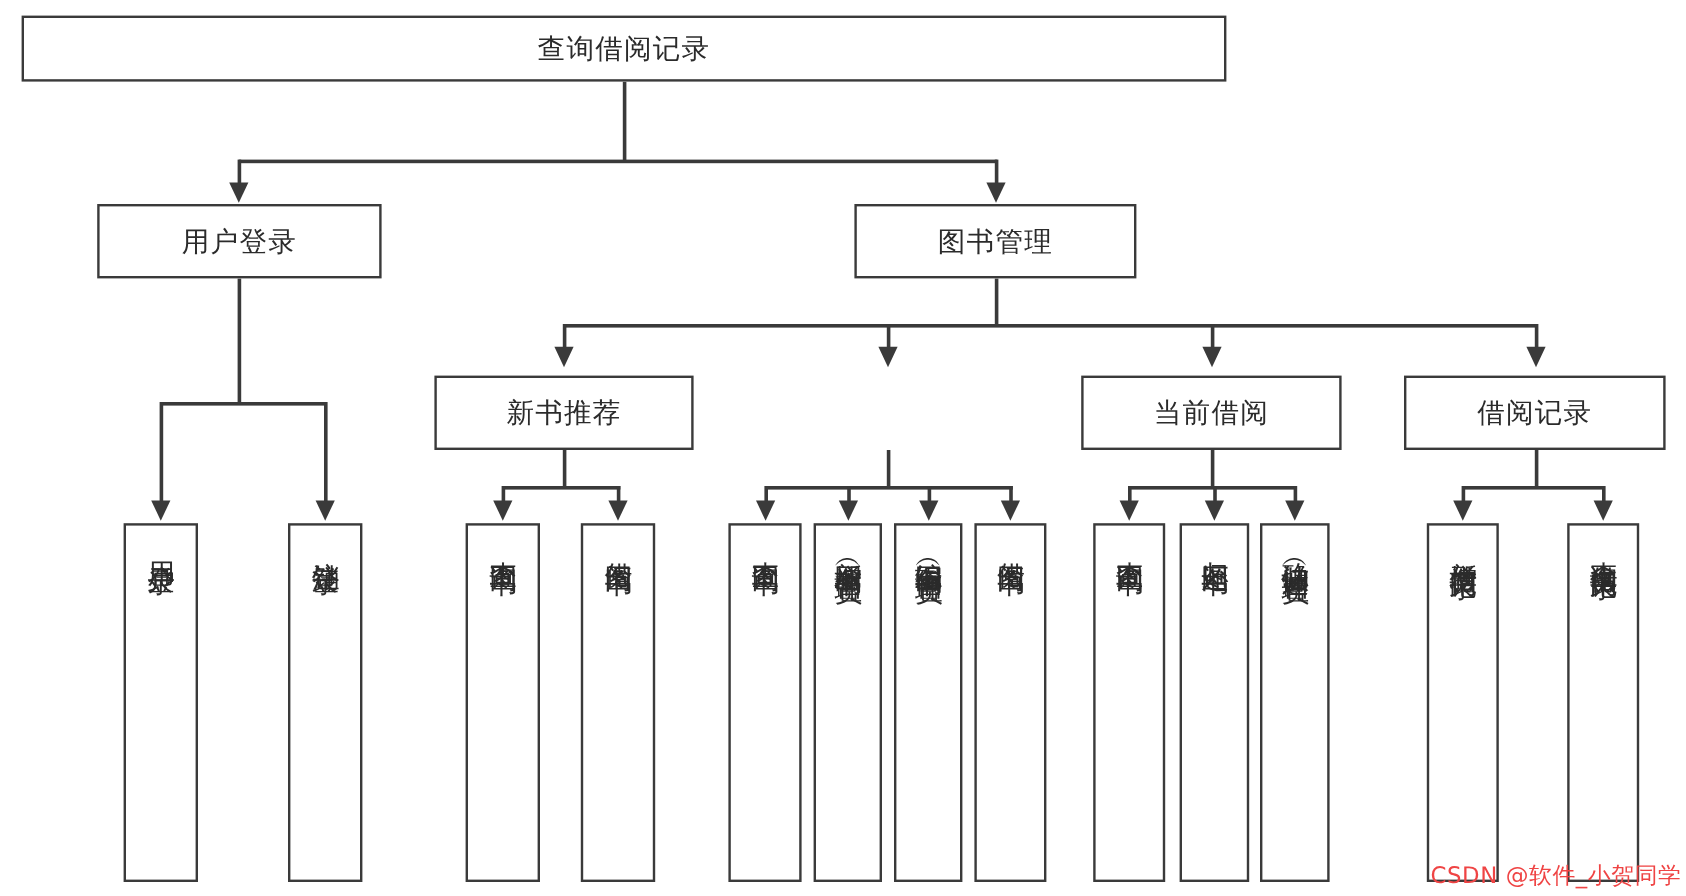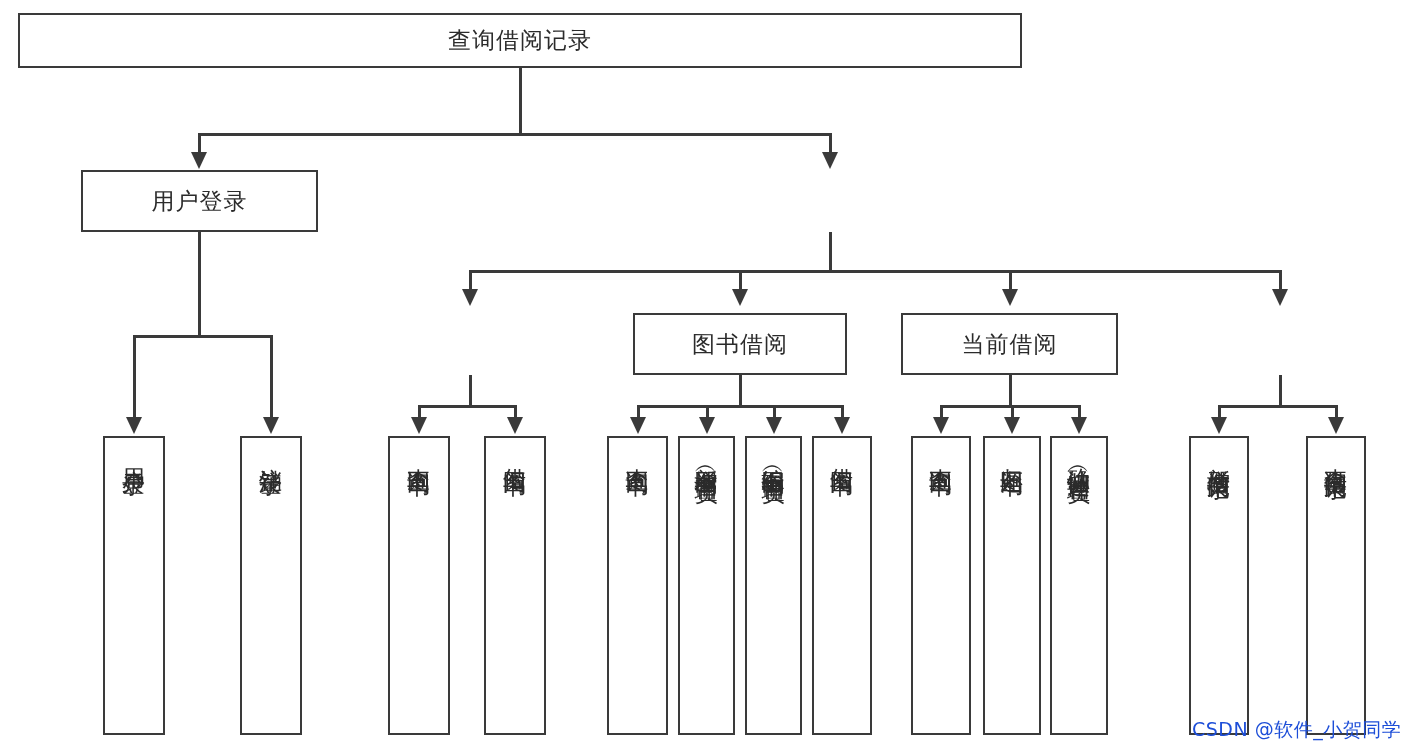--- a/index.html
+++ b/index.html
@@ -59,21 +59,21 @@
     width: 0;
     height: 0;
     border-left: 8px solid transparent;
     border-right: 8px solid transparent;
     border-top: 17px solid #3a3a3a;
   }
   
   #watermark {
     position: absolute;
     font-size: 19px;
-    color: #1d4ed8;
+    color: #ef4444;
     white-space: nowrap;
     letter-spacing: 0.5px;
     pointer-events: none;
   }
 </style>
 </head>
 <body>
 
 <div id="canvas">
 
@@ -136,27 +136,33 @@
   <div class="edge vline" style="left:1335px; top:405px; height:15px;"></div>
   <div class="arrow" style="left:1328px; top:417px;"></div>
 
   <div class="node h" style="left:18px; top:13px; width:1004px; height:55px;">
     <span>查询借阅记录</span>
   </div>
 
   <div class="node h" style="left:81px; top:170px; width:237px; height:62px;">
     <span>用户登录</span>
   </div>
-
-  <div class="node h" style="left:633px; top:313px; width:214px; height:62px;">
-    <span>图书借阅</span>
+  <div class="node h" style="left:712px; top:170px; width:235px; height:62px;">
+    <span>图书管理</span>
+  </div>
+
+  <div class="node h" style="left:362px; top:313px; width:216px; height:62px;">
+    <span>新书推荐</span>
   </div>
   <div class="node h" style="left:901px; top:313px; width:217px; height:62px;font-family:Liberation Mono, monospace;">
     <span>当前借阅</span>
   </div>
+  <div class="node h" style="left:1170px; top:313px; width:218px; height:62px;">
+    <span>借阅记录</span>
+  </div>
 
   <div class="node v" style="left:103px; top:436px; width:62px; height:299px;">
     <span class="vtext">用户登录</span>
   </div>
   <div class="node v" style="left:240px; top:436px; width:62px; height:299px;">
     <span class="vtext">注销登录</span>
   </div>
 
   <div class="node v" style="left:388px; top:436px; width:62px; height:299px;">
     <span class="vtext">查询图书</span>

